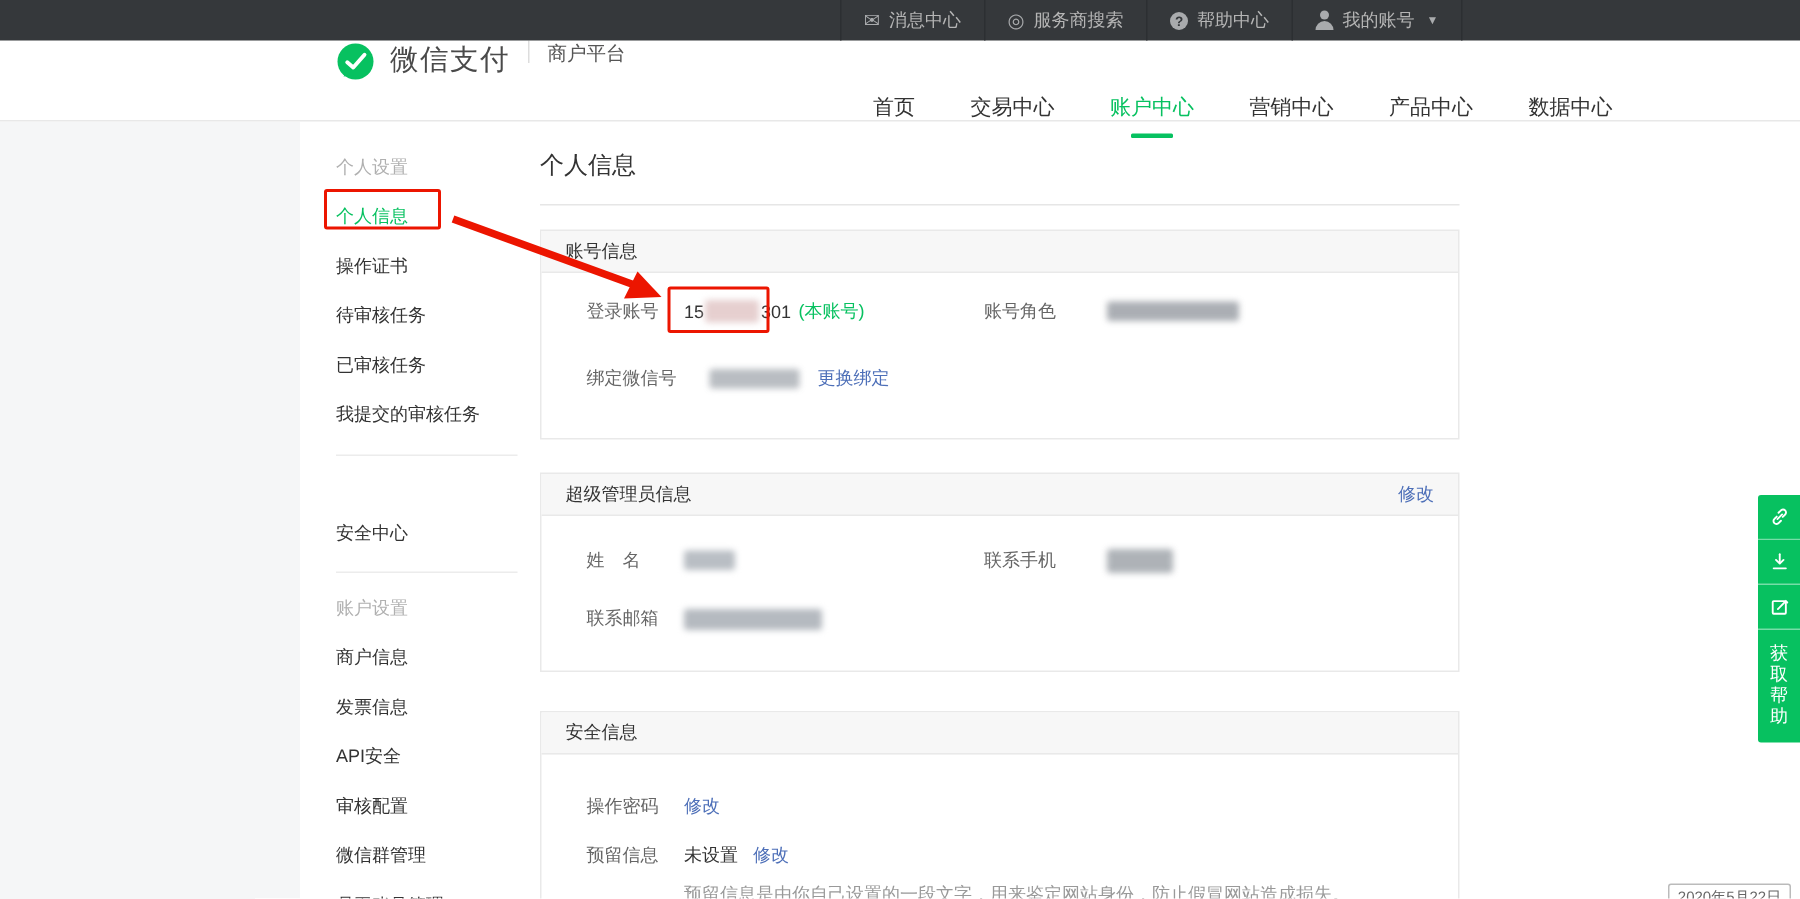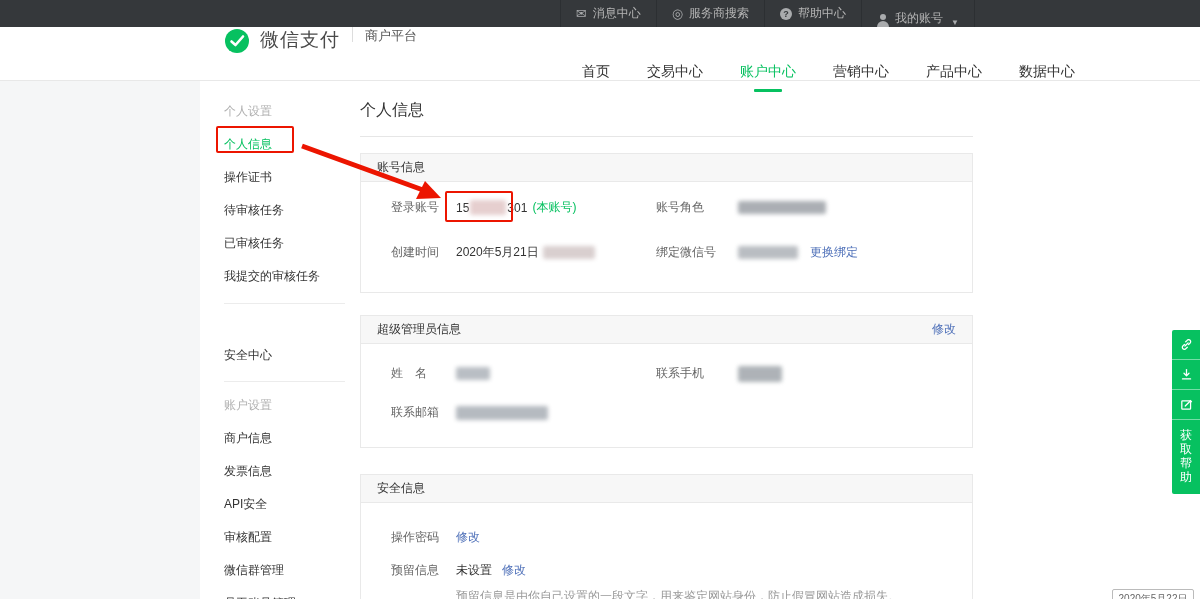--- a/index.html
+++ b/index.html
@@ -9,21 +9,21 @@
     font-family:"Liberation Sans","DejaVu Sans",sans-serif; color:#333;
   }
 
   
   .topbar { position:absolute; left:0; top:0; width:1200px; height:27px; background:#35383b; z-index:5; }
   .topbar-menu { position:absolute; right:225px; top:0; height:27px; display:flex; }
   .tb-item {
     display:flex; align-items:center; gap:6px; padding:0 15px;
     font-size:12px; color:#b5b5b5; cursor:pointer; border-left:1px solid #2c2f32;
   }
-  .tb-item:last-child { border-right:1px solid #2c2f32;align-items:flex-end; }
+  .tb-item:last-child { border-right:1px solid #2c2f32; }
   .tb-glyph { font-size:13px; line-height:13px; color:#a9abad; }
   .q-icon {
     display:inline-block; width:12px; height:12px; border-radius:50%;
     background:#a9abad; color:#35383b; font-size:9px; line-height:12px;
     text-align:center; font-weight:bold;
   }
   .person-icon { position:relative; display:inline-block; width:12px; height:13px; }
   .person-icon::before { content:""; position:absolute; left:3px; top:0; width:6px; height:6px; border-radius:50%; background:#a9abad; }
   .person-icon::after  { content:""; position:absolute; left:0; bottom:0; width:12px; height:6px; border-radius:6px 6px 0 0; background:#a9abad; }
   .caret { font-size:8px; color:#a9abad; margin-left:2px; }
@@ -195,27 +195,20 @@
               <span>301</span>
             <span class="green-note">(本账号)</span>
           </span>
         </div>
         <div class="fcol2">
           <span class="flabel">账号角色</span>
           <span class="redact" style="width:88px;height:13px;background:#8f949b;opacity:.75;"></span>
         </div>
       </div>
       <div class="frow">
-        <div class="fcol1">
-          <span class="flabel">创建时间</span>
-          <span class="fvalue">
-            <span>2020年5月21日</span>
-            <span class="redact" style="width:52px;height:13px;background:#d9cfcf;margin-left:4px;"></span>
-          </span>
-        </div>
         <div class="fcol2">
           <span class="flabel">绑定微信号</span>
           <span class="redact" style="width:60px;height:13px;background:#a8adb3;opacity:.8;"></span>
           <a class="blue-link ml12">更换绑定</a>
         </div>
       </div>
     </div>
   </section>
 
   <section class="panel panel-2">

